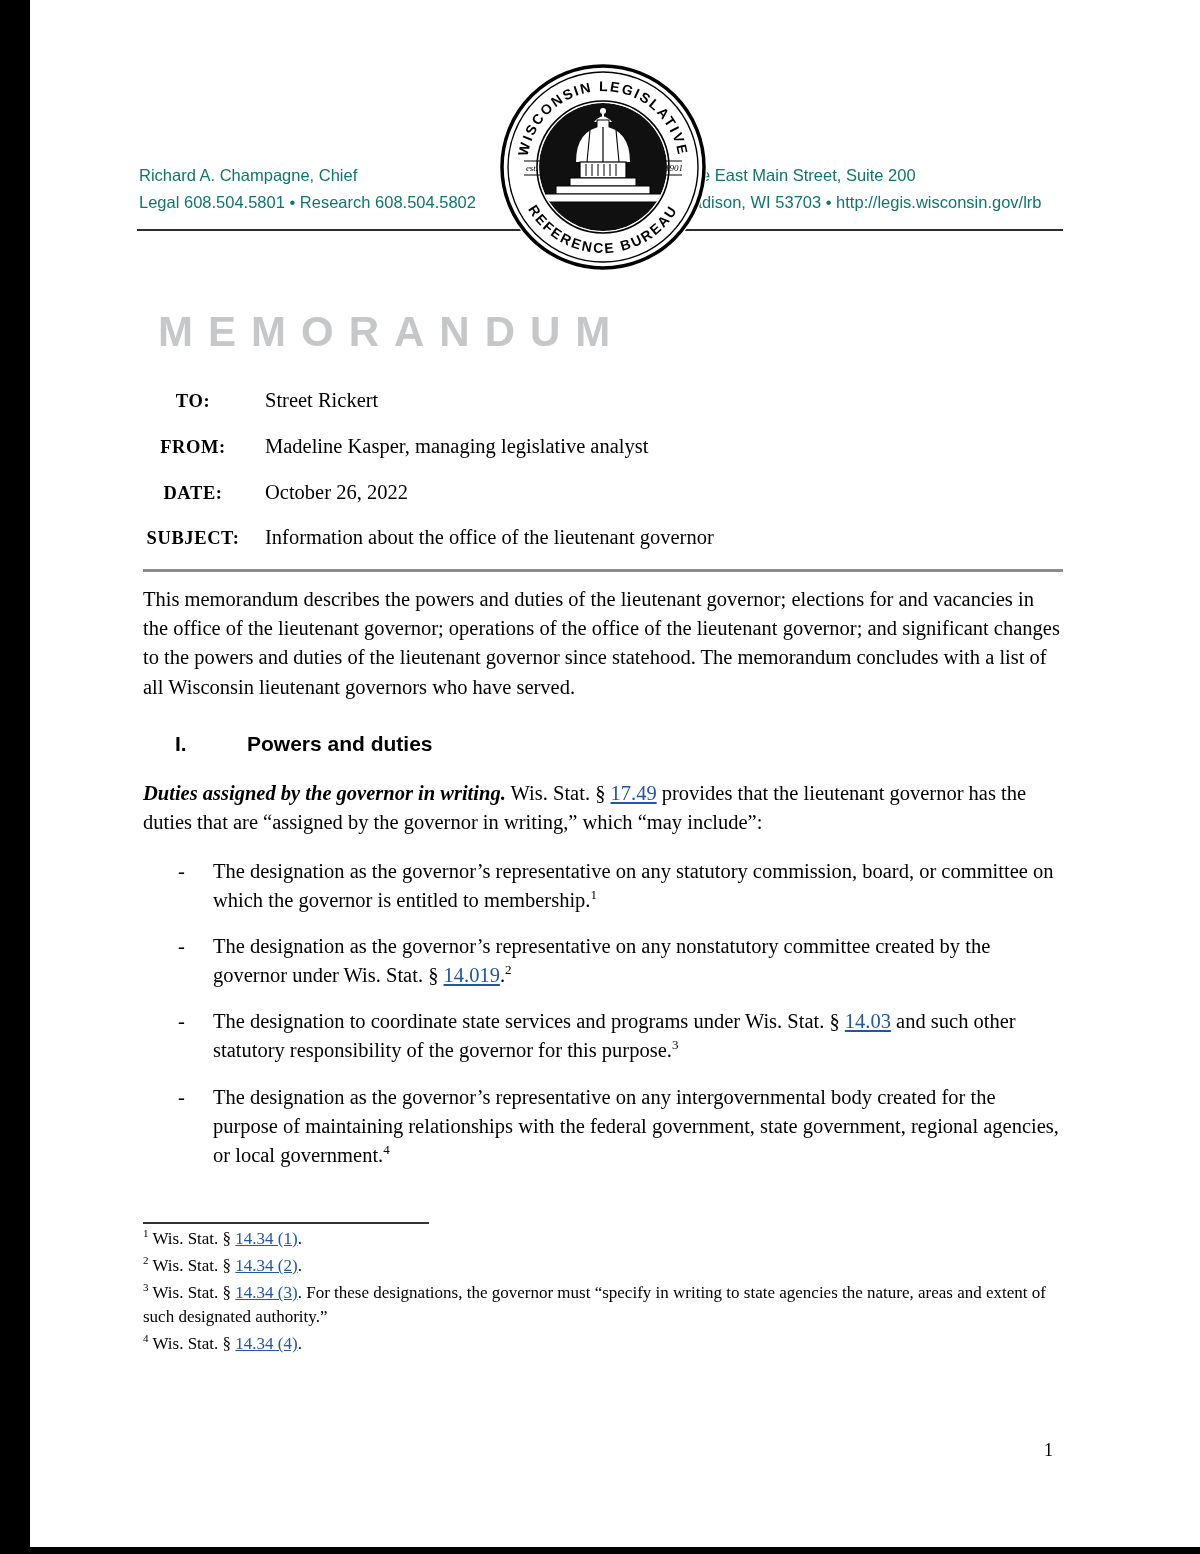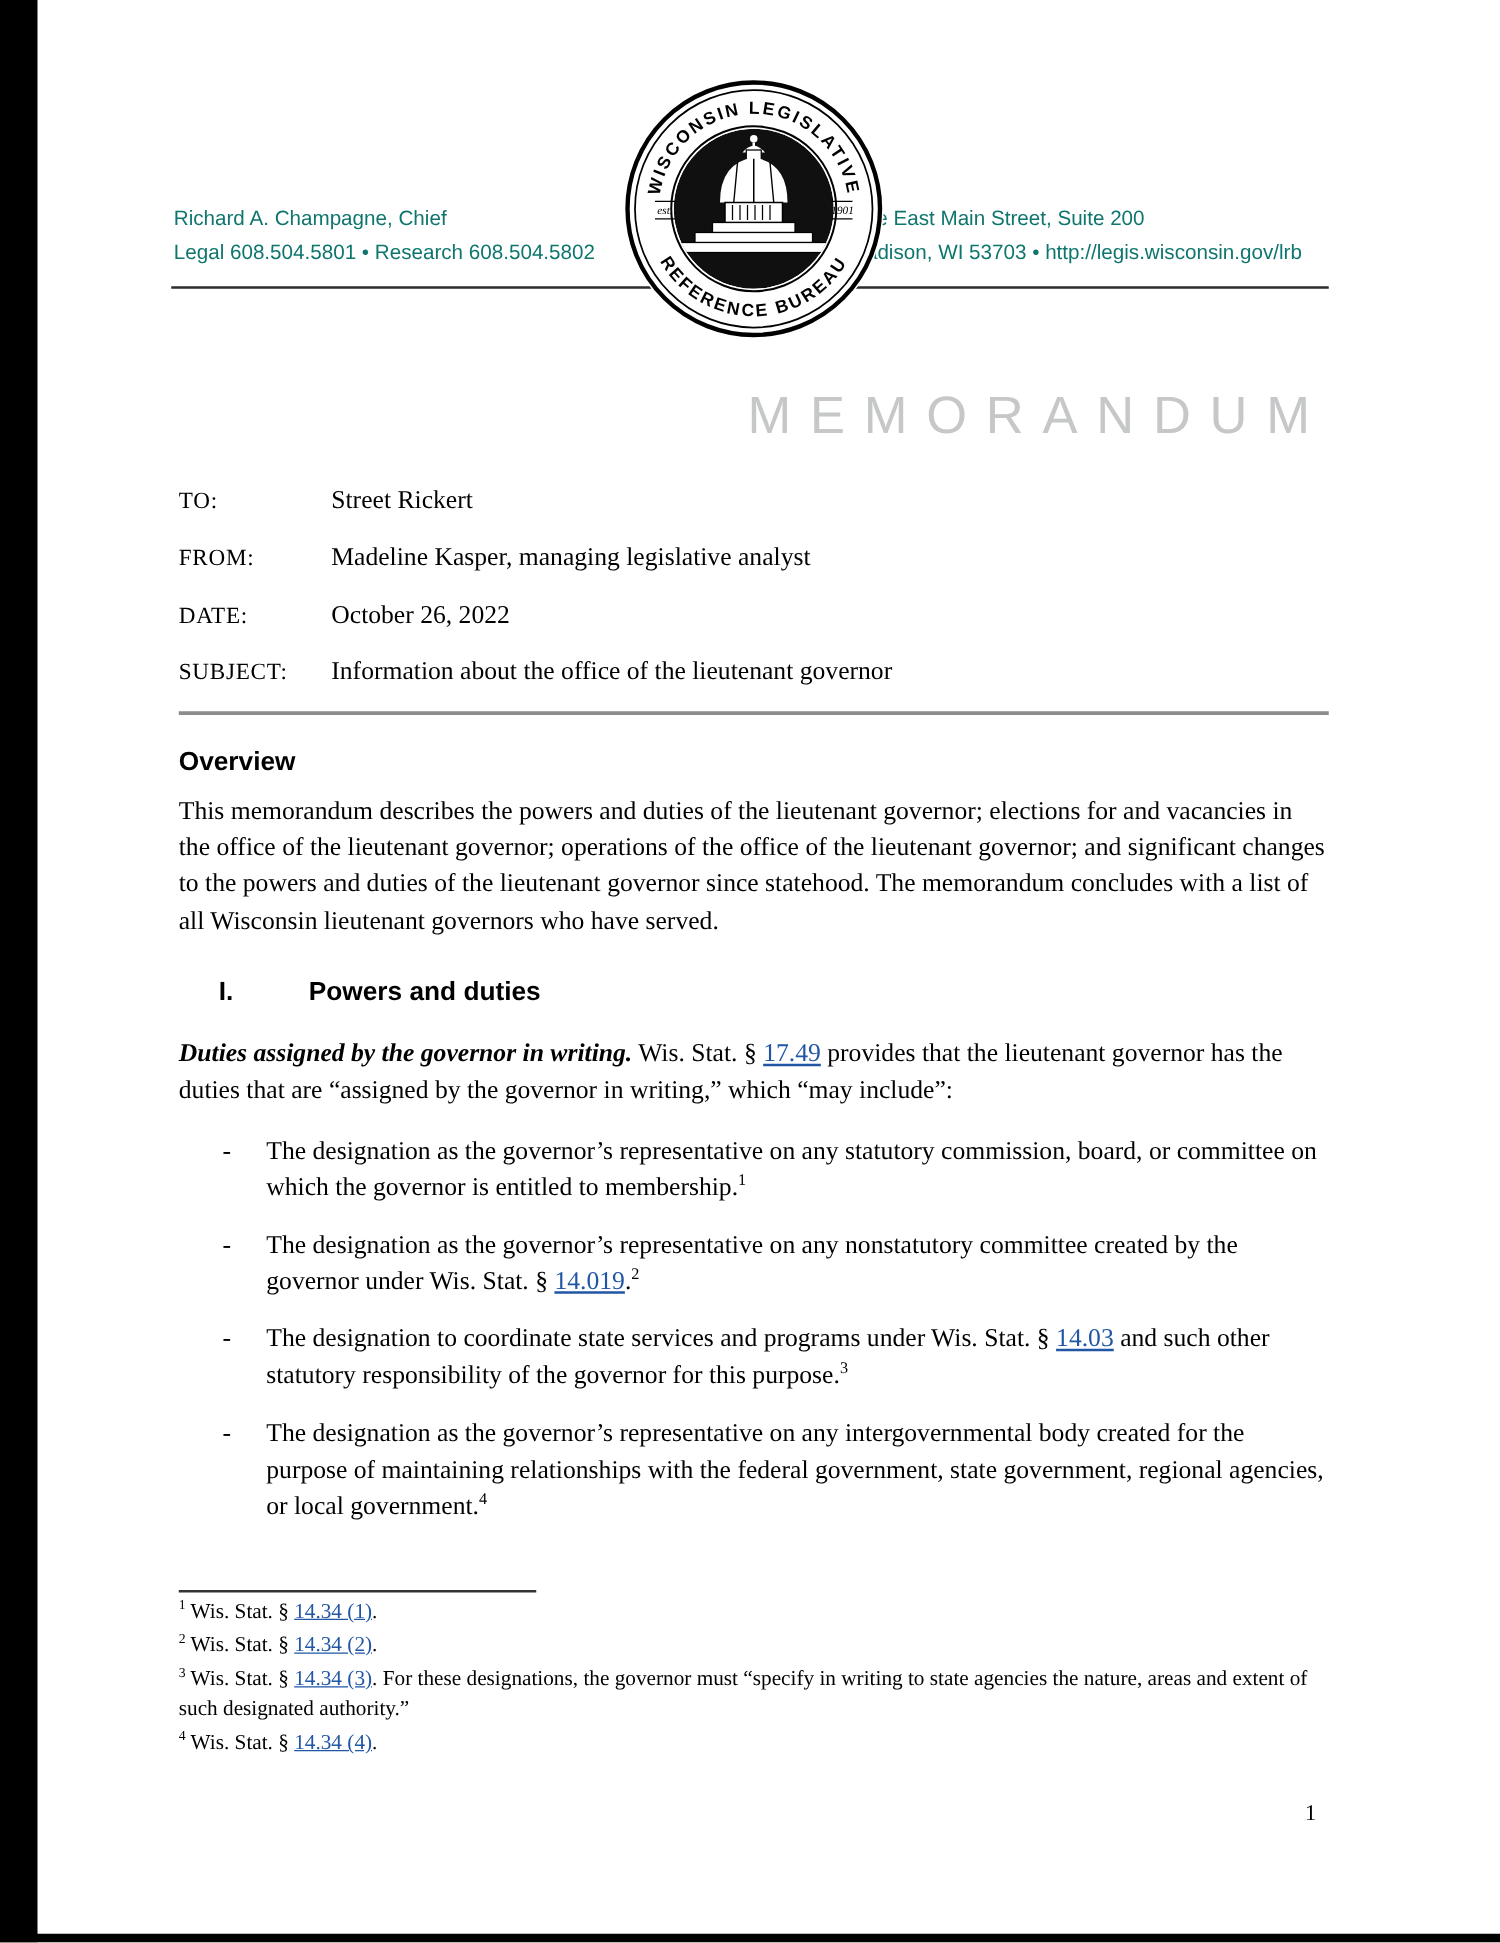--- a/index.html
+++ b/index.html
@@ -26,33 +26,33 @@
   }
   .contact.left  { left: -4px;  top: 162px; width: 362px; }
   .contact.right { right: -2px; top: 162px; width: 386px; }
   .seal-wrap { position: absolute; left: 50%; top: 62px; transform: translateX(-50%); z-index: 2; }
 
   .seal-arc-text { font-family: "Liberation Sans", sans-serif; font-weight: bold; font-size: 14px; letter-spacing: 2px; fill: #000; }
   .seal-small-text { font-family: "Liberation Serif", serif; font-style: italic; font-size: 9px; fill: #000; }
 
   
   .memo-title {
-    margin: 16px 0 0 0; text-align: right;
+    margin: 16px 0 0 0; text-align: left;
     font-family: "Liberation Sans", sans-serif;
-    font-weight: normal; font-size: 42px;
+    font-weight: bold; font-size: 42px;
     letter-spacing: 15px; text-indent: 15px;
     color: #c6c7c8;
   }
 
   
   .memo-fields { margin-top: 30px; }
   .memo-row { display: flex; margin-bottom: 17px; }
   .memo-label {
-    width: 100px; text-align: left; flex: 0 0 100px;
-    font-weight: normal; font-size: 18.5px; letter-spacing: 0.6px;
+    width: 100px; text-align: center; flex: 0 0 100px;
+    font-weight: bold; font-size: 18.5px; letter-spacing: 0.6px;
     padding-top: 2px; line-height: 1.45;
   }
   .memo-value { margin-left: 22px; font-size: 20.5px; line-height: 1.4; }
 
   .divider { margin-top: 10px; border-top: 3px solid #8c8c8c; }
 
   
   .overview-heading, .section-heading {
     font-family: "Liberation Sans", sans-serif;
     font-weight: bold; font-size: 21px; color: #000;
@@ -175,21 +175,20 @@
       <div class="memo-value">October 26, 2022</div>
     </div>
     <div class="memo-row">
       <div class="memo-label">SUBJECT:</div>
       <div class="memo-value">Information about the office of the lieutenant governor</div>
     </div>
   </div>
 
   <div class="divider"></div>
 
-  <div class="overview-heading">Overview</div>
   <div class="body-text">This memorandum describes the powers and duties of the lieutenant governor; elections for and vacancies in the office of the lieutenant governor; operations of the office of the lieutenant governor; and significant changes to the powers and duties of the lieutenant governor since statehood. The memorandum concludes with a list of all Wisconsin lieutenant governors who have served.</div>
 
   <div class="section-heading">
     <div class="section-number">I.</div>
     <div>Powers and duties</div>
   </div>
 
   <div class="lead">
     <span class="lead-bold">Duties assigned by the governor in writing.</span><span> Wis. Stat. § </span><a class="stat-link">17.49</a><span> provides that the lieutenant governor has the duties that are “assigned by the governor in writing,” which “may include”:</span>
   </div>

